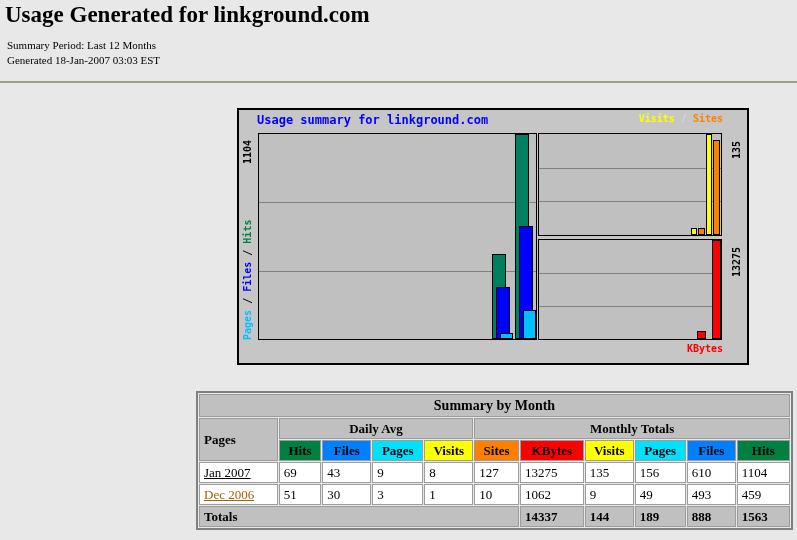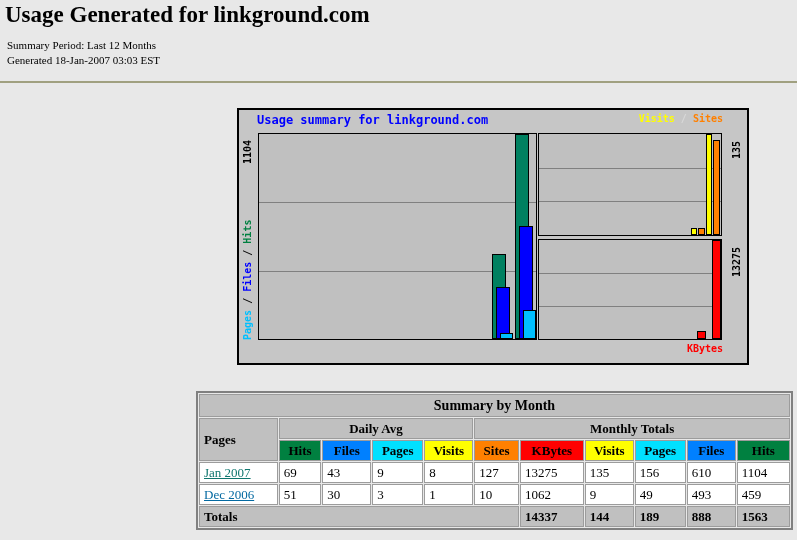--- a/index.html
+++ b/index.html
@@ -116,34 +116,34 @@
         <td class="colname" style="background: rgb(255, 255, 0);">Visits</td>
         <td class="colname" style="background: rgb(255, 128, 0);">Sites</td>
         <td class="colname" style="background: rgb(255, 0, 0);">KBytes</td>
         <td class="colname" style="background: rgb(255, 255, 0);">Visits</td>
         <td class="colname" style="background: rgb(0, 224, 255);">Pages</td>
         <td class="colname" style="background: rgb(0, 128, 255);">Files</td>
         <td class="colname" style="background: rgb(0, 128, 64);">Hits</td>
       </tr>
 
   <tr>
-        <td><a class="mlink" href="#" style="color: #0f766e;">Jan 2007</a></td>
+        <td><a class="mlink" href="#" style="color: #000000;">Jan 2007</a></td>
         <td class="num">69</td>
         <td class="num">43</td>
         <td class="num">9</td>
         <td class="num">8</td>
         <td class="num">127</td>
         <td class="num">13275</td>
         <td class="num">135</td>
         <td class="num">156</td>
         <td class="num">610</td>
         <td class="num">1104</td>
       </tr>
       <tr>
-        <td><a class="mlink" href="#" style="color: #0369a1;">Dec 2006</a></td>
+        <td><a class="mlink" href="#" style="color: #a16207;">Dec 2006</a></td>
         <td class="num">51</td>
         <td class="num">30</td>
         <td class="num">3</td>
         <td class="num">1</td>
         <td class="num">10</td>
         <td class="num">1062</td>
         <td class="num">9</td>
         <td class="num">49</td>
         <td class="num">493</td>
         <td class="num">459</td>

